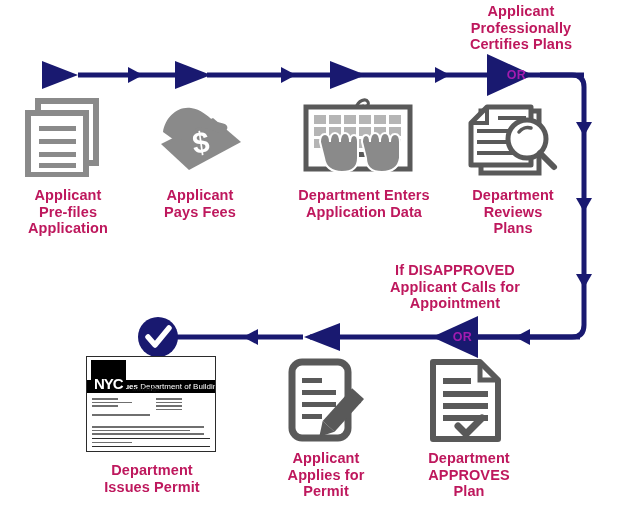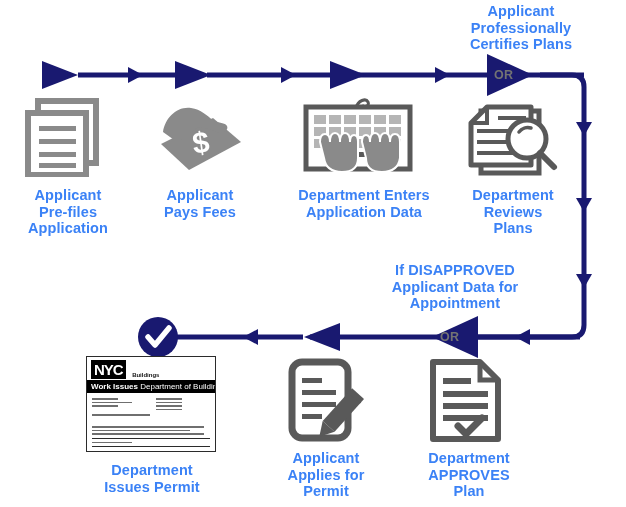--- a/index.html
+++ b/index.html
@@ -9,38 +9,38 @@
   }
   #stage{
     position:relative;
     width:626px;
     height:507px;
     background:#ffffff;
     overflow:hidden;
   }
   .lbl{
     position:absolute;
-    color:#3b82f6;
+    color:#be185d;
     font-weight:bold;
     font-size:14.5px;
     line-height:16.5px;
     text-align:center;
     letter-spacing:0.1px;
     white-space:pre-line;
   }
   .icon{position:absolute;}
   .svgroot{position:absolute;left:0;top:0;width:626px;height:507px;overflow:visible;}
   .ortext{
     position:absolute;
-    color:#737373;
+    color:#a21caf;
     font-weight:bold;
     font-size:12.5px;
     line-height:12.5px;
     letter-spacing:0.3px;
-    text-align:left;
+    text-align:right;
   }
   
   .permit{
     position:absolute;
     background:#ffffff;
     border:1px solid #2b2b2b;
     box-sizing:border-box;
     overflow:hidden;
   }
   .permit-top{
@@ -50,21 +50,21 @@
     box-sizing:border-box;
   }
   .nyc-logo{
     display:inline-block;
     background:#000000;
     color:#ffffff;
     font-weight:bold;
     font-size:15px;
     line-height:15px;
     letter-spacing:-1px;
-    padding:2px 3px 2px 3px;
+    padding:16px 3px 2px 3px;
     font-family:"Liberation Sans", sans-serif;
     vertical-align:top;
   }
   .nyc-sub{
     display:inline-block;
     font-size:6px;
     font-weight:bold;
     color:#111;
     vertical-align:bottom;
     padding-left:2px;
@@ -333,16 +333,16 @@
 Permit</div>
 
   <div class="lbl" style="left:82px; top:462px; width:140px;">Department
 Issues Permit</div>
 
   <div class="lbl" style="left:437px; top:3px; width:168px;">Applicant
 Professionally
 Certifies Plans</div>
 
   <div class="lbl" style="left:370px; top:262px; width:170px;">If DISAPPROVED
-Applicant Data for
+Applicant Calls for
 Appointment</div>
 
 </div>
 
 </body></html>

